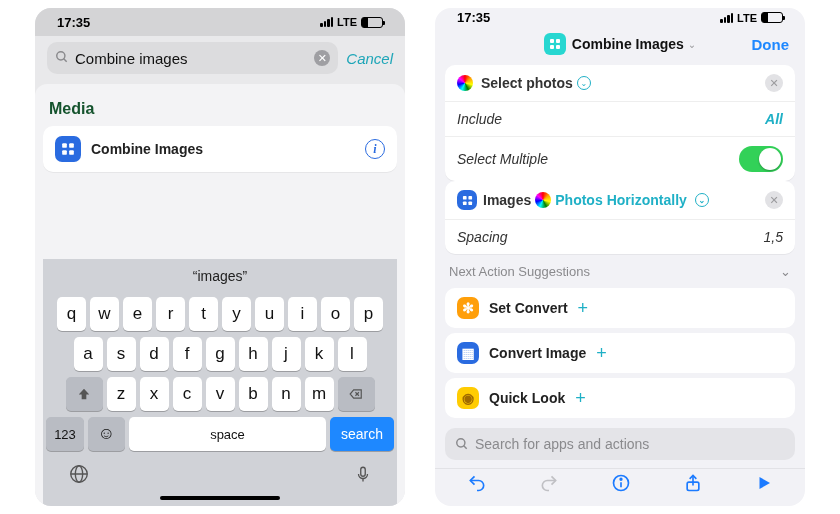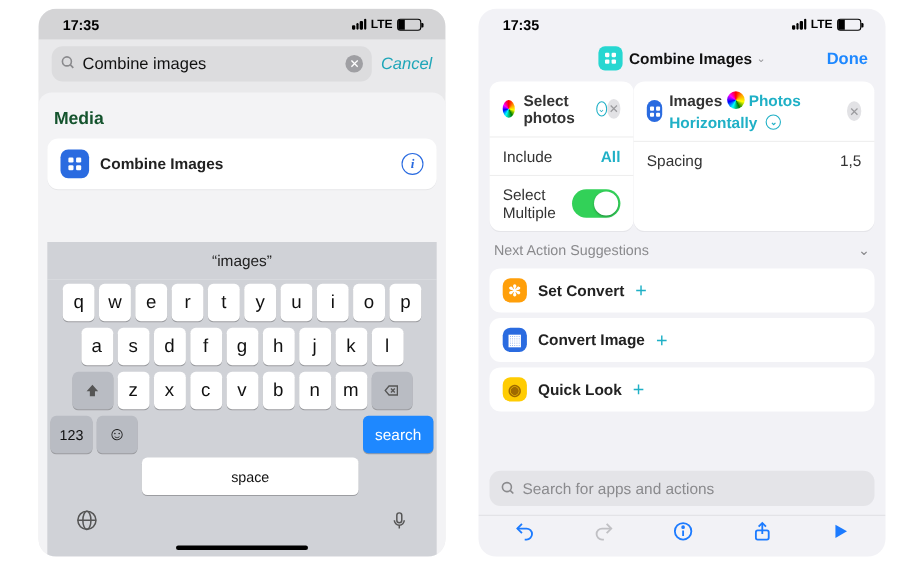--- a/index.html
+++ b/index.html
@@ -34,37 +34,37 @@
   .chip-blue { background:#2a6be0; }
   .card .label { flex:1; font-size:14px; font-weight:700; color:#222; }
   .info-circle { width:20px; height:20px; border:1.5px solid #2a6be0; border-radius:50%; color:#2a6be0; display:flex; align-items:center; justify-content:center; font-size:12px; font-weight:700; font-style:italic; font-family:Georgia, serif; }
 
   
   .sug-bar { background:#d0d2d7; height:34px; display:flex; align-items:center; justify-content:center; font-size:14px; color:#222; }
   .kbd { background:#d0d2d7; padding:4px 3px 2px; }
   .krow { display:flex; gap:4px; justify-content:center; margin-bottom:6px; }
   .key { background:#fff; border-radius:5px; height:34px; min-width:29px; display:flex; align-items:center; justify-content:center; font-size:17px; color:#111; box-shadow:0 1px 0 rgba(0,0,0,.25); }
   .key.lg { min-width:37px; background:#b9bcc3; }
-  .key.sp { flex:1;margin-top:38px; }
+  .key.sp { flex:1; }
   .key.sr { background:#1e88ff; color:#fff; min-width:64px; font-size:14px; }
   .key.sm { font-size:13px; min-width:38px; }
   .kbot { display:flex; align-items:center; justify-content:space-between; padding:6px 22px 4px; font-size:20px; color:#555; }
   .homebar { width:120px; height:4px; background:#000; border-radius:3px; margin:2px auto 4px; }
 
   
   .r-top { display:flex; align-items:center; justify-content:center; position:relative; padding:6px 12px 10px; }
   .r-top .chip { width:22px; height:22px; border-radius:6px; background:#27d7d1; display:flex; align-items:center; justify-content:center; color:#fff; margin-right:6px; }
   .r-top .title { font-size:14px; font-weight:700; color:#111; }
   .r-top .chev { color:#9a9a9d; font-size:10px; margin-left:4px; }
   .done { position:absolute; right:16px; color:#1e88ff; font-size:15px; font-weight:600; }
 
-  .stack { padding:0 10px; display:flex; flex-direction:row; }
+  .stack { padding:0 10px; display:flex; flex-direction:column; }
   .rcard { background:#fff; border-radius:10px; box-shadow:0 1px 0 rgba(0,0,0,.05); }
   .rrow { display:flex; align-items:center; padding:9px 12px; font-size:14px; color:#333; }
-  .rrow + .rrow { border-top:1px solid #eee; }
+  .rrow + .rrow { border-top:1px solid #eee;font-style:italic; }
   .rrow .flex { flex:1; }
   .x-close { width:18px; height:18px; border-radius:50%; background:#e2e2e5; color:#9b9b9e; font-size:11px; display:flex; align-items:center; justify-content:center; }
   .sel-head { font-weight:700; }
   .chev-sm { display:inline-flex; width:14px; height:14px; border-radius:50%; border:1.4px solid #1fb0c6; color:#1fb0c6; font-size:8px; align-items:center; justify-content:center; margin-left:4px; }
   .all-link { color:#1fb0c6; font-weight:600; }
   .toggle { width:44px; height:26px; background:#32d158; border-radius:13px; position:relative; }
   .toggle::after { content:""; position:absolute; right:2px; top:2px; width:22px; height:22px; border-radius:50%; background:#fff; box-shadow:0 1px 2px rgba(0,0,0,.3); }
 
   .wrapline { display:flex; align-items:center; flex-wrap:wrap; gap:4px; font-weight:700; }
   .rainbow { width:16px; height:16px; border-radius:50%; background:conic-gradient(red,orange,yellow,green,cyan,blue,magenta,red); display:inline-block; }

